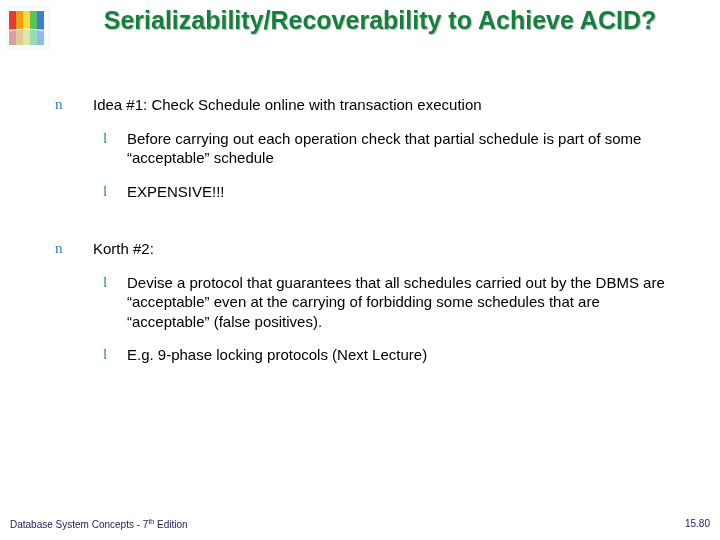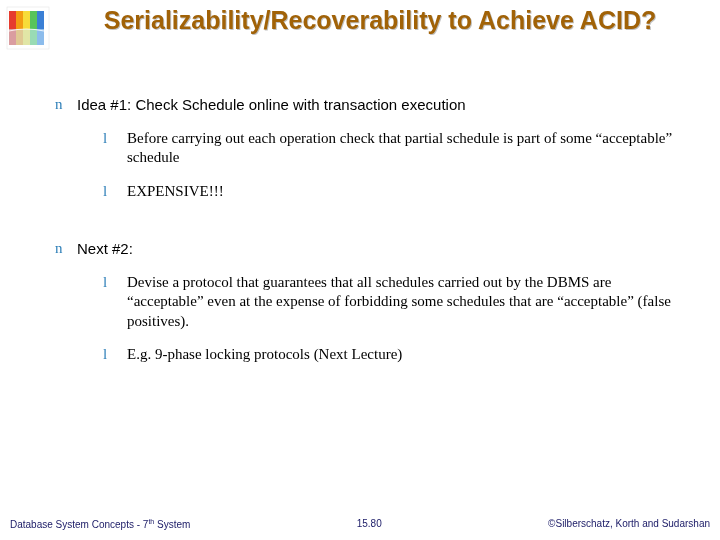--- a/index.html
+++ b/index.html
@@ -29,21 +29,21 @@
   .title {
     position: absolute;
     top: 6px;
     left: 60px;
     right: 20px;
     text-align: center;
     font-family: "Arial Black", Arial, sans-serif;
     font-weight: 900;
     font-size: 25px;
     line-height: 1.15;
-    color: #a16207;
+    color: #15803d;
     text-shadow: 1px 1px 0 rgba(0,0,0,0.25);
   }
   .body {
     position: absolute;
     top: 95px;
     left: 55px;
     right: 35px;
     font-size: 15px;
     line-height: 1.3;
   }
@@ -57,40 +57,40 @@
   }
   .bullet-n {
     width: 22px;
     flex: 0 0 22px;
     font-family: "Times New Roman", serif;
     color: #2e7fb8;
     font-size: 15px;
   }
   .lvl1-text {
     flex: 1;
+    margin-left: 16px;
   }
   .lvl2 {
     margin-left: 48px;
     margin-top: 12px;
   }
   .lvl2-row {
     display: flex;
     align-items: flex-start;
     margin-bottom: 14px;
   }
   .bullet-l {
     width: 24px;
     flex: 0 0 24px;
     font-family: "Times New Roman", serif;
     color: #2e7fb8;
     font-size: 15px;
   }
   .lvl2-text {
     flex: 1;
-    font-family: Liberation Serif, serif;
   }
   .footer {
     position: absolute;
     bottom: 10px;
     left: 0;
     right: 0;
     font-size: 10px;
     color: #1a1a66;
     display: flex;
     justify-content: space-between;
@@ -136,37 +136,36 @@
         <div class="lvl2-row">
           <div class="bullet-l">l</div>
           <div class="lvl2-text">EXPENSIVE!!!</div>
         </div>
       </div>
     </div>
 
     <div class="lvl1">
       <div class="lvl1-row">
         <div class="bullet-n">n</div>
-        <div class="lvl1-text">Next #2:</div>
+        <div class="lvl1-text">Korth #2:</div>
       </div>
       <div class="lvl2">
         <div class="lvl2-row">
           <div class="bullet-l">l</div>
-          <div class="lvl2-text">Devise a protocol that guarantees that all schedules carried out by the DBMS are “acceptable” even at the expense of forbidding some schedules that are “acceptable” (false positives).</div>
+          <div class="lvl2-text">Devise a protocol that guarantees that all schedules carried out by the DBMS are “acceptable” even at the carrying of forbidding some schedules that are “acceptable” (false positives).</div>
         </div>
         <div class="lvl2-row">
           <div class="bullet-l">l</div>
           <div class="lvl2-text">E.g. 9-phase locking protocols (Next Lecture)</div>
         </div>
       </div>
     </div>
 
   </div>
 
   <div class="footer">
     <div>
-      <span>Database System Concepts - 7</span><sup>th</sup><span> System</span>
+      <span>Database System Concepts - 7</span><sup>th</sup><span> Edition</span>
     </div>
     <div>15.80</div>
-    <div>©Silberschatz, Korth and Sudarshan</div>
   </div>
 
 </div>
 
 </body></html>

